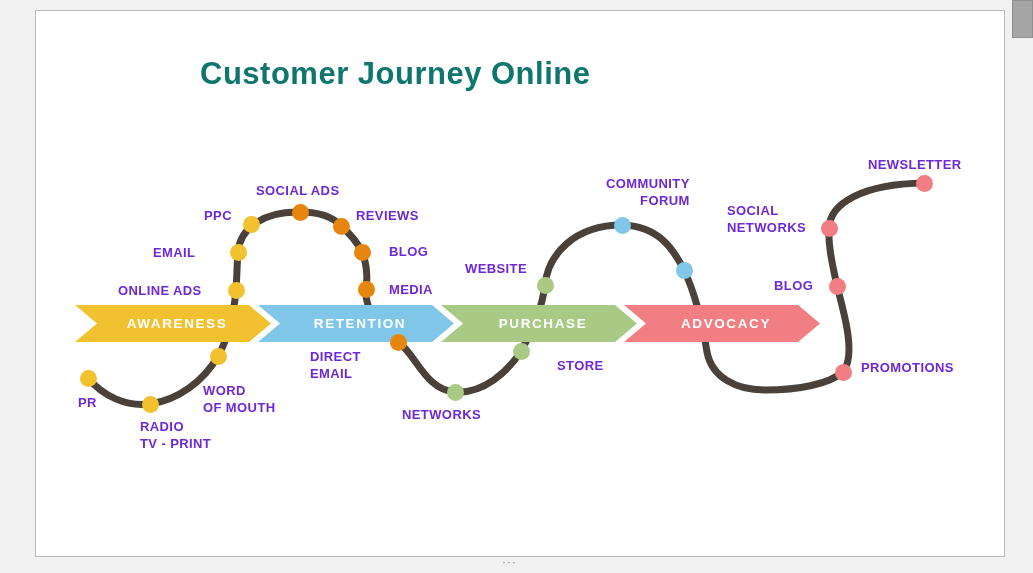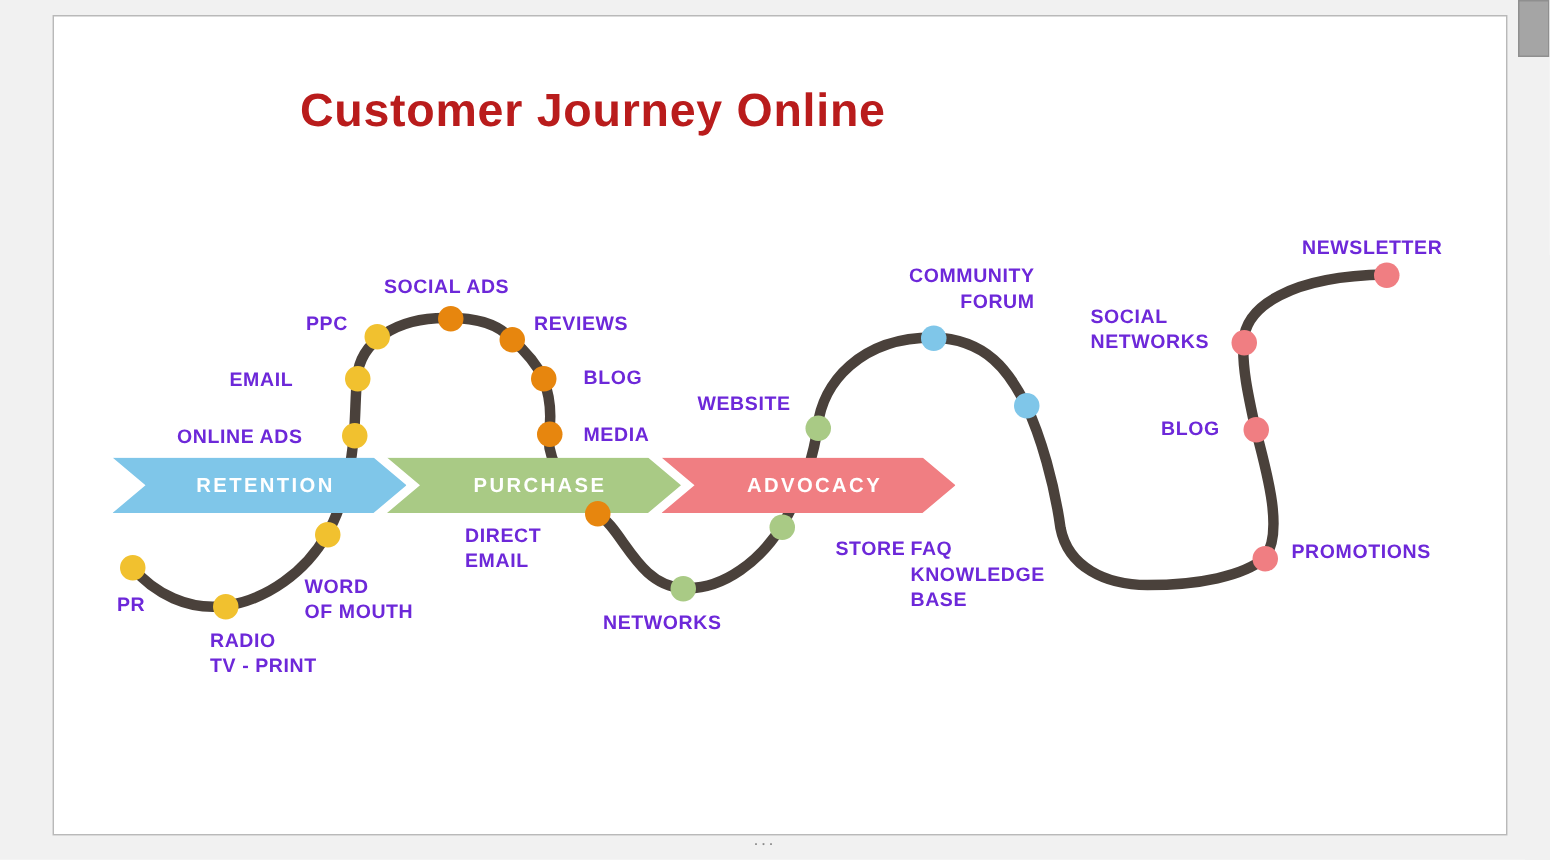--- a/index.html
+++ b/index.html
@@ -22,21 +22,21 @@
     height: 547px;
     background: #ffffff;
     border: 1px solid #b9b9b9;
   }
   .slide-title {
     position: absolute;
     left: 200px;
     top: 56px;
     font-size: 31px;
     font-weight: bold;
-    color: #b91c1c;
+    color: #0f766e;
     letter-spacing: 0.5px;
   }
   svg.journey {
     position: absolute;
     left: 0;
     top: 0;
     pointer-events: none;
   }
   .stage-banner { position: absolute; left: 0; top: 0; width: 100%; height: 100%; }
   .stage-arrow {
@@ -125,20 +125,23 @@
          C 658 226, 673 248, 684 270
          C 694 291, 703 323, 707 352
          C 712 378, 737 390, 765 390
          C 799 390, 829 384, 843 372
          C 856 356, 845 316, 837 286
          C 832 263, 828 245, 829 228
          C 830 204, 861 184, 924 183" fill="none" stroke="#4A413B" stroke-width="7" stroke-linecap="round" stroke-linejoin="round"></path>
   </svg>
 
   <div class="stage-banner">
+    <div class="stage-arrow" style="background: rgb(241, 193, 47);">
+      <span>AWARENESS</span>
+    </div>
     <div class="stage-arrow" style="background: rgb(127, 198, 233);">
       <span>RETENTION</span>
     </div>
     <div class="stage-arrow" style="background: rgb(169, 202, 133);">
       <span>PURCHASE</span>
     </div>
     <div class="stage-arrow" style="background: rgb(240, 126, 130);">
       <span>ADVOCACY</span>
     </div>
   </div>
@@ -172,23 +175,20 @@
       <div class="dot" style="left: 446.5px; top: 383.5px; background: rgb(169, 202, 133);"></div>
       <div class="tp-label" style="left: 402px; top: 407px;">NETWORKS</div>
       <div class="dot" style="left: 512.5px; top: 342.5px; background: rgb(169, 202, 133);"></div>
       <div class="tp-label" style="left: 531px; top: 358px; margin-left: 26px;">STORE</div>
       <div class="dot" style="left: 536.5px; top: 276.5px; background: rgb(169, 202, 133);"></div>
       <div class="tp-label" style="left: 465px; top: 261px;">WEBSITE</div>
       <div class="dot" style="left: 613.5px; top: 216.5px; background: rgb(127, 198, 233);"></div>
       <div class="tp-label" style="left: 606px; top: 176px; text-align: right;">COMMUNITY
 FORUM</div>
       <div class="dot" style="left: 675.5px; top: 261.5px; background: rgb(127, 198, 233);"></div>
-      <div class="tp-label" style="left: 607px; top: 358px;">FAQ
-KNOWLEDGE
-BASE</div>
       <div class="dot" style="left: 834.5px; top: 363.5px; background: rgb(240, 126, 130);"></div>
       <div class="tp-label" style="left: 861px; top: 360px;">PROMOTIONS</div>
       <div class="dot" style="left: 828.5px; top: 277.5px; background: rgb(240, 126, 130);"></div>
       <div class="tp-label" style="left: 774px; top: 278px;">BLOG</div>
       <div class="dot" style="left: 820.5px; top: 219.5px; background: rgb(240, 126, 130);"></div>
       <div class="tp-label" style="left: 727px; top: 203px;">SOCIAL
 NETWORKS</div>
       <div class="dot" style="left: 915.5px; top: 174.5px; background: rgb(240, 126, 130);"></div>
       <div class="tp-label" style="left: 868px; top: 157px;">NEWSLETTER</div>
     </div>

